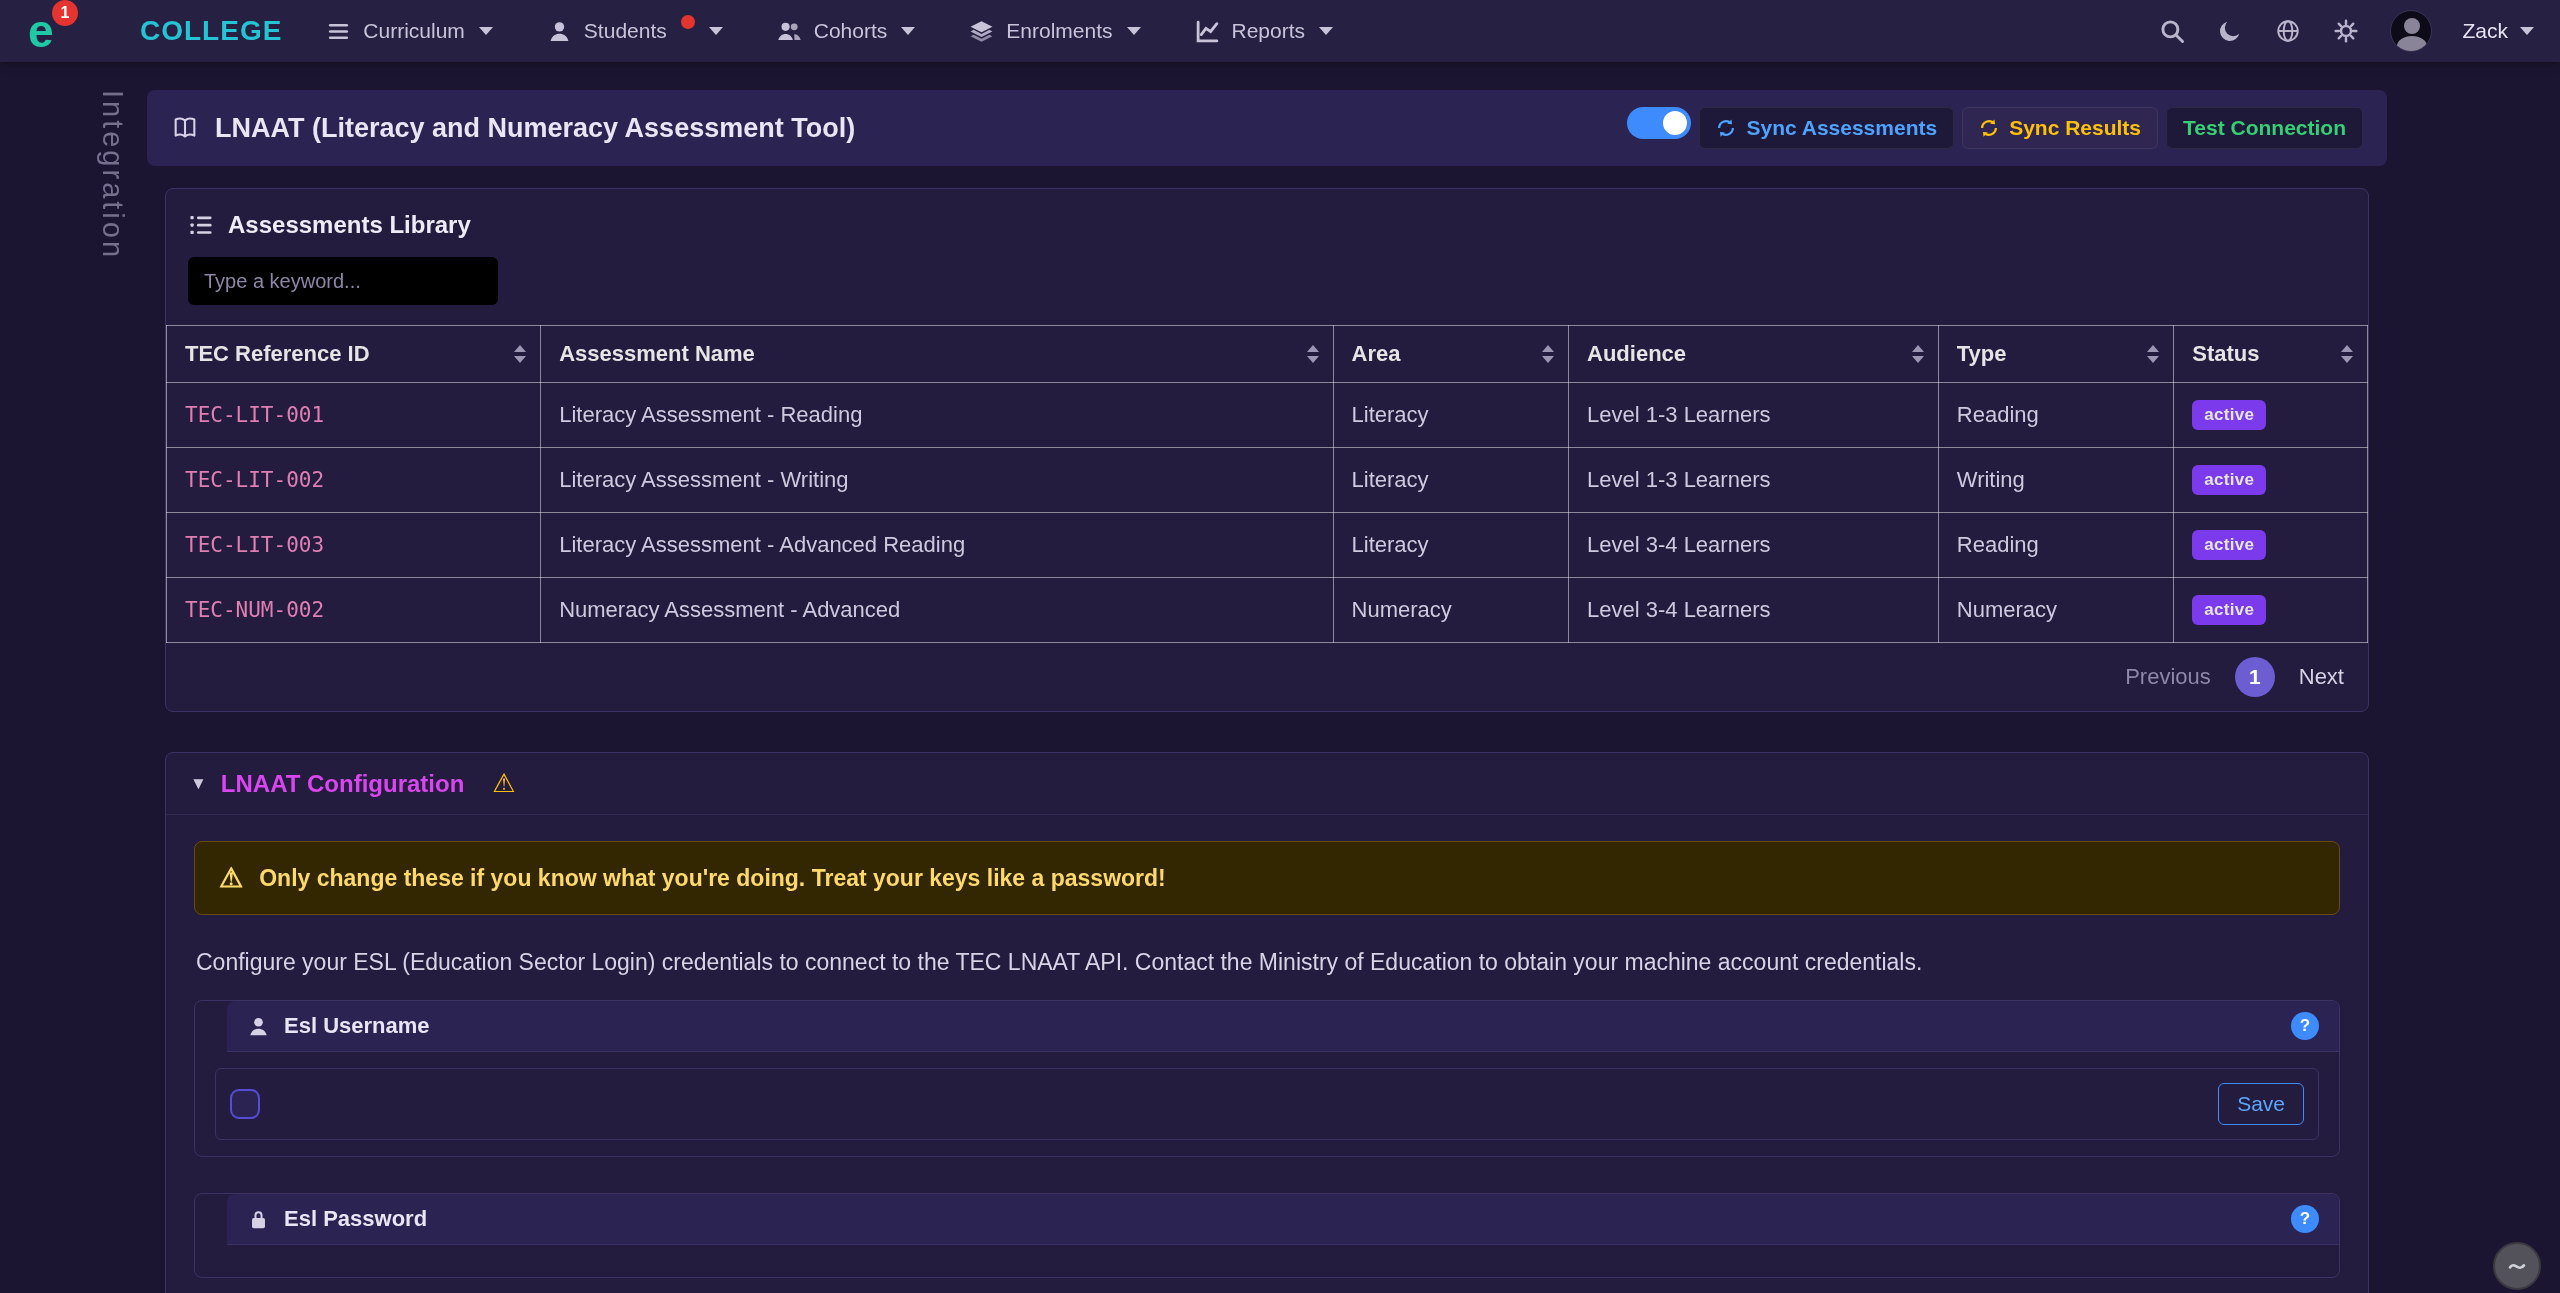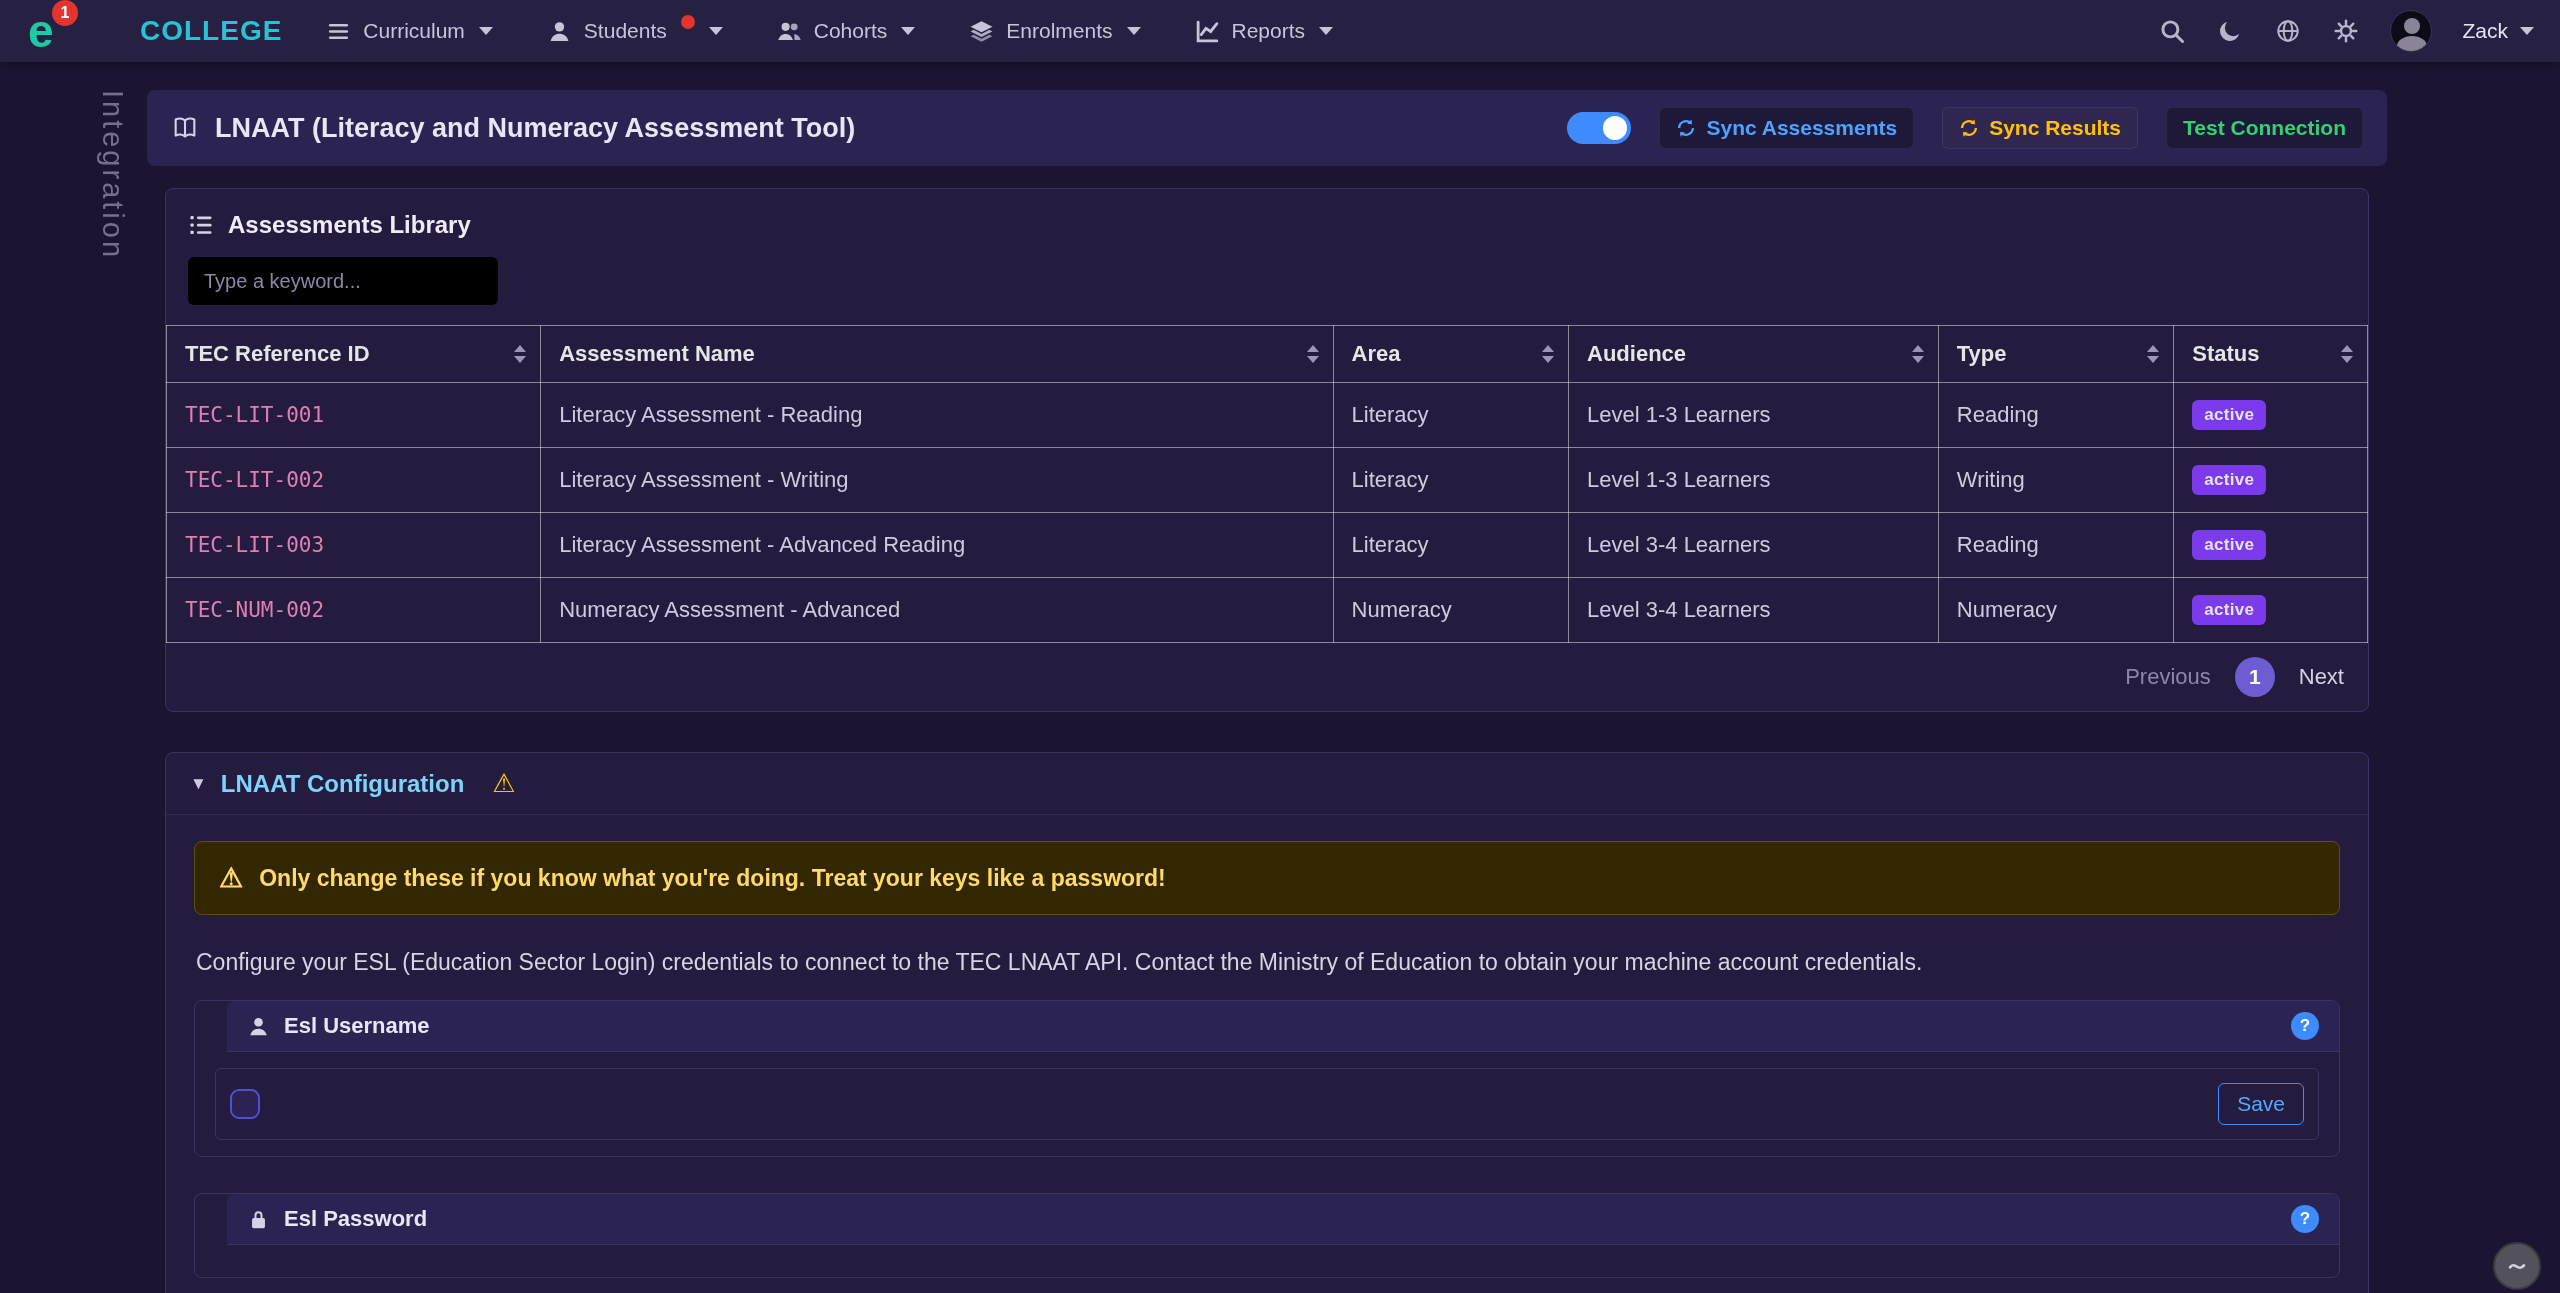--- a/index.html
+++ b/index.html
@@ -40,21 +40,21 @@
   .side-label { position:absolute; left:96px; top:90px; writing-mode:vertical-rl;
                 color:#766f8d; font-size:29px; letter-spacing:3px; }
 
   
   .main { position:absolute; left:147px; top:90px; width:2240px; }
   .panel-header { height:76px; background:#2b2351; border-radius:8px; display:flex;
                   align-items:center; padding:0 24px; }
   .panel-title { display:flex; align-items:center; gap:16px; color:#e9e5f4;
                  font-size:27px; font-weight:bold; }
   .panel-title svg { width:28px; height:28px; color:#d6d1e4; }
-  .panel-actions { margin-left:auto; display:flex; align-items:center; gap:28px; }
+  .panel-actions { margin-left:auto; display:flex; align-items:flex-start; gap:8px; }
   .toggle { width:64px; height:32px; border-radius:16px; background:#3d8bfd; position:relative; cursor:pointer; }
   .toggle:after { content:""; position:absolute; right:4px; top:4px; width:24px; height:24px;
                   border-radius:50%; background:#fff; }
   .hbtn { display:flex; align-items:center; gap:10px; padding:8px 16px; border-radius:6px;
           font-size:21px; font-weight:600; cursor:pointer; background:#1e1839;
           border:1px solid rgba(255,255,255,.07); }
   .hbtn svg { width:20px; height:20px; }
   .hbtn.blue { color:#4da3ff; }
   .hbtn.yellow { color:#ffc107; background:#2f2752; }
   .hbtn.green { color:#35d073; }
@@ -91,21 +91,21 @@
   .pg-prev { color:#8e87a8; cursor:pointer; }
   .pg-page { width:40px; height:40px; border-radius:50%; background:#6c5dd3; color:#fff;
              display:flex; align-items:center; justify-content:center; font-size:21px;
              font-weight:bold; cursor:pointer; }
   .pg-next { color:#d6d1e4; cursor:pointer; }
 
   
   .cfg-head { display:flex; align-items:center; gap:14px; padding:15px 24px;
               border-bottom:1px solid #342b55; cursor:pointer; }
   .cfg-caret { color:#cfc9e0; font-size:17px; }
-  .cfg-title { color:#7dd3fc; font-size:24px; font-weight:bold; }
+  .cfg-title { color:#d946ef; font-size:24px; font-weight:bold; }
   .warn-glyph { color:#ffc107; font-size:26px; margin-left:14px; }
   .cfg-body { padding:26px 28px 40px; }
   .alert { background:#332701; border:1px solid #664d03; border-radius:8px; padding:20px 24px;
            color:#ffda6a; font-weight:bold; font-size:23px; display:flex; align-items:center; gap:16px; }
   .alert .warn-glyph { margin:0; font-size:27px; color:#ffda6a; }
   .cfg-desc { margin:34px 2px 0; color:#d8d3e6; font-size:23px; line-height:27px; }
 
   .field-group { border:1px solid #3c3264; border-radius:8px; margin-top:24px; }
   .field-group + .field-group { margin-top:36px; }
   .fg-head { background:#2b2351; display:flex; align-items:center; gap:14px;

